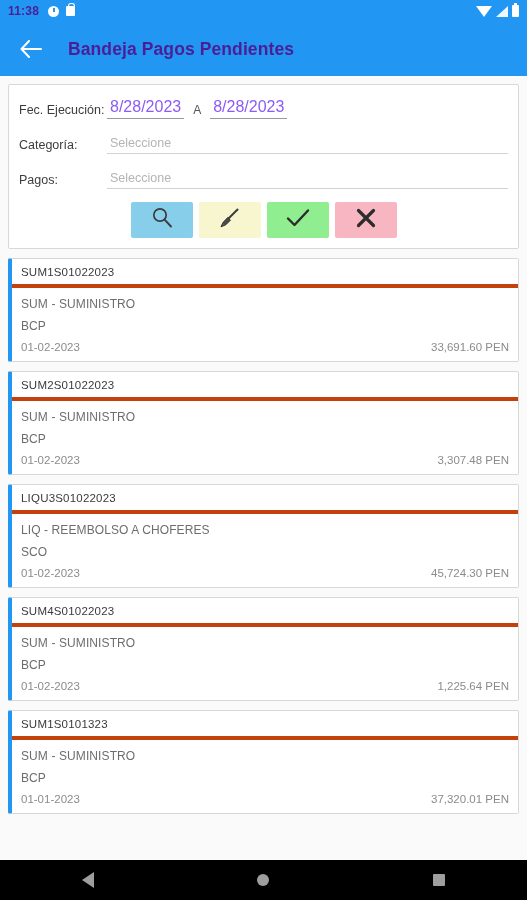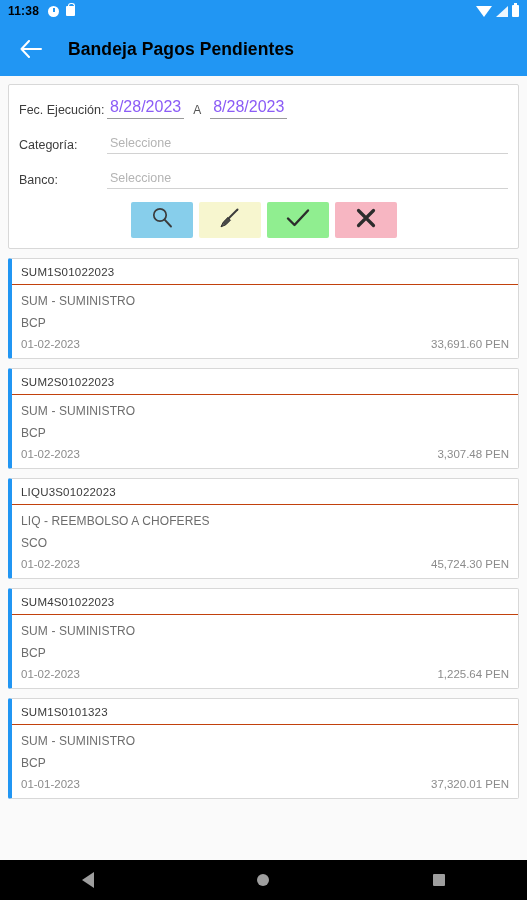--- a/index.html
+++ b/index.html
@@ -24,21 +24,21 @@
   
   .statusbar {
     height: 22px;
     background: #2196f3;
     display: flex;
     align-items: center;
     padding: 0 8px;
     flex: 0 0 auto;
   }
   .sb-time {
-    color: #000000;
+    color: #4c1d95;
     font-size: 12px;
     font-weight: bold;
     letter-spacing: 0.2px;
     margin-right: 9px;
   }
   .sb-left-icons { display: flex; align-items: center; gap: 7px; }
   .sb-spacer { flex: 1 1 auto; }
   .sb-right-icons { display: flex; align-items: center; gap: 4px; }
 
   .ic-clock {
@@ -93,21 +93,21 @@
     padding: 0 16px;
     flex: 0 0 auto;
   }
   .back-btn {
     width: 30px; height: 30px;
     display: flex; align-items: center; justify-content: center;
     cursor: pointer;
     margin-right: 22px;
   }
   .appbar-title {
-    color: #000000;
+    color: #4c1d95;
     font-size: 17.5px;
     font-weight: bold;
     letter-spacing: 0.1px;
   }
 
   
   .body {
     flex: 1 1 auto;
     background: #fafafa;
     overflow: hidden;
@@ -181,21 +181,21 @@
     background: #ffffff;
     border: 1px solid #d8d8d8;
     border-left: 4px solid #2196f3;
     border-radius: 2px;
     margin-bottom: 9px;
     overflow: hidden;
     cursor: pointer;
   }
   .pc-head {
     padding: 7px 9px 6px 9px;
-    border-bottom: 1px solid #c2410c;
+    border-bottom: 4px solid #c2410c;
     font-size: 11.5px;
     color: #3a3a3a;
     letter-spacing: 0.2px;
   }
   .pc-body {
     padding: 9px 9px 8px 9px;
   }
   .pc-line {
     font-size: 12px;
     color: #6d6d6d;
@@ -279,21 +279,21 @@
         <div class="f-sep">A</div>
         <div class="f-date">8/28/2023</div>
       </div>
 
       <div class="f-row">
         <div class="f-label">Categoría:</div>
         <div class="f-select">Seleccione</div>
       </div>
 
       <div class="f-row">
-        <div class="f-label">Banco:</div>
+        <div class="f-label">Pagos:</div>
         <div class="f-select">Seleccione</div>
       </div>
 
       <div class="f-actions">
 
         <div class="act-btn act-search">
           <span>
             <svg width="24" height="24" viewBox="0 0 24 24">
               <circle cx="10" cy="9" r="6.2" stroke="#3b3b3b" stroke-width="1.7" fill="none"></circle>
               <path d="M14.6 13.6 L21 20.5" stroke="#3b3b3b" stroke-width="1.9" stroke-linecap="round"></path>

